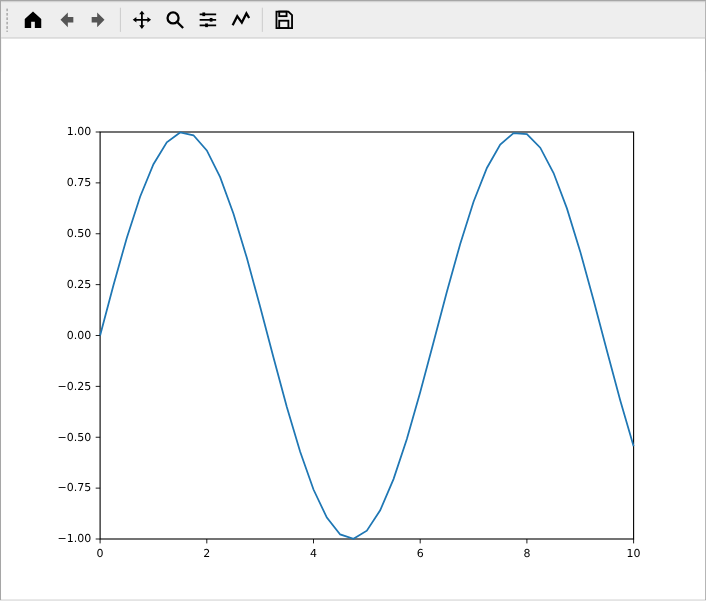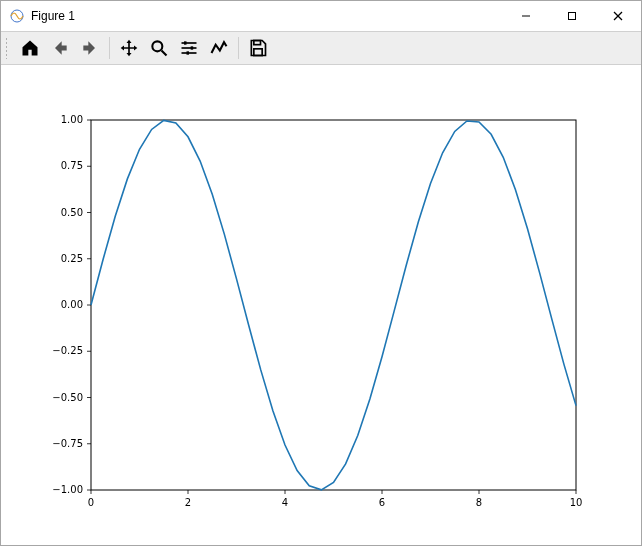--- a/index.html
+++ b/index.html
@@ -110,47 +110,20 @@
   .tick {
     stroke:#000;
     stroke-width:0.8;
   }
 </style>
 </head>
 <body>
 
 <div class="window">
 
-  <div class="titlebar">
-    <span class="app-icon">
-      <svg width="16" height="16" viewBox="0 0 16 16">
-        <circle cx="8" cy="8" r="6" fill="none" stroke="#4477cc" stroke-width="1"></circle>
-        <path d="M2 8 Q5 2 8 8 T14 8" fill="none" stroke="#e0a030" stroke-width="1.2"></path>
-      </svg>
-    </span>
-    <span class="title">Figure 1</span>
-    <div class="controls">
-      <div class="ctl">
-        <svg width="10" height="10" viewBox="0 0 10 10">
-            <line x1="1" y1="5" x2="9" y2="5" stroke="#000" stroke-width="1"></line>
-          </svg>
-      </div>
-      <div class="ctl">
-        <svg width="10" height="10" viewBox="0 0 10 10">
-            <rect x="1.5" y="1.5" width="7" height="7" fill="none" stroke="#000" stroke-width="1"></rect>
-          </svg>
-      </div>
-      <div class="ctl close">
-        <svg width="12" height="12" viewBox="0 0 12 12">
-          <line x1="2" y1="2" x2="10" y2="10" stroke="#000" stroke-width="1.2"></line>
-          <line x1="10" y1="2" x2="2" y2="10" stroke="#000" stroke-width="1.2"></line>
-        </svg>
-      </div>
-    </div>
-  </div>
 
   <div class="toolbar">
     <div class="grip"></div>
 
     <div class="tbtn" title="home">
       <svg width="20" height="20" viewBox="0 0 24 24">
           <path d="M3 11 L12 3 L21 11 L21 21 L14 21 L14 14 L10 14 L10 21 L3 21 Z" fill="#000"></path>
         </svg>
     </div>
     <div class="tbtn" title="back">

